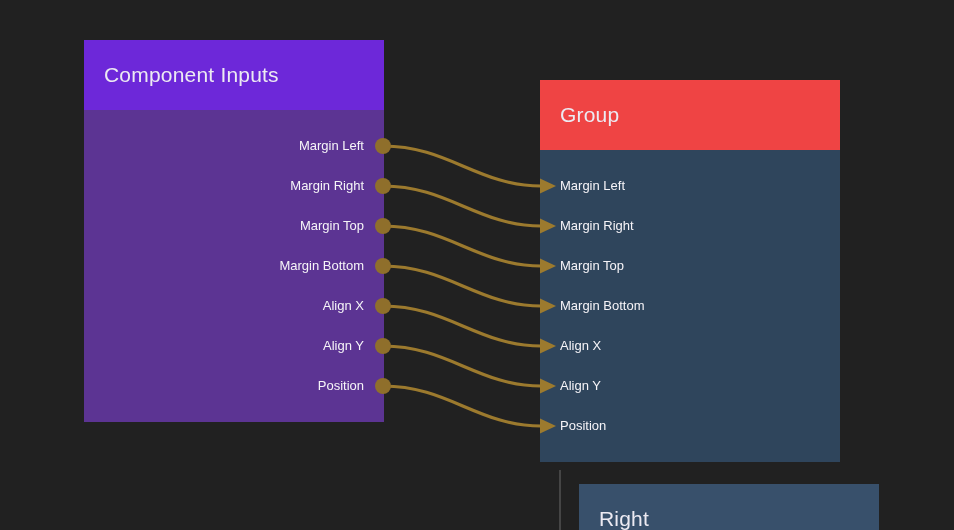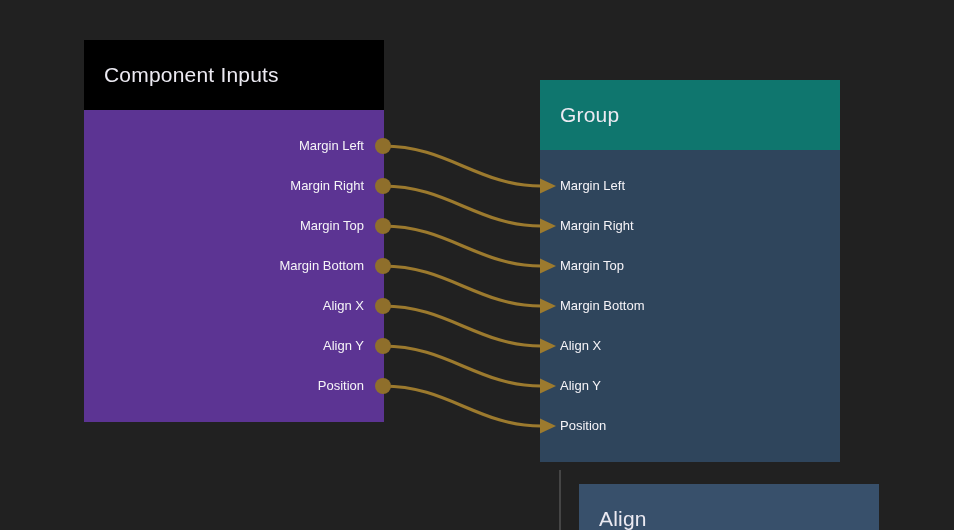--- a/index.html
+++ b/index.html
@@ -38,26 +38,26 @@
   .port-row {
     height: 40px;
     line-height: 40px;
     font-size: 13px;
     color: #f6f4f8;
     padding: 0 20px;
     white-space: nowrap;
   }
   
   #node-component-inputs { left: 84px; top: 40px; }
-  #node-component-inputs .node-header { background: #000000; }
+  #node-component-inputs .node-header { background: #6d28d9; }
   #node-component-inputs .node-body   { background: #5c3493; }
   #node-component-inputs .port-row    { text-align: right; }
   
   #node-group { left: 540px; top: 80px; }
-  #node-group .node-header { background: #0f766e; }
+  #node-group .node-header { background: #ef4444; }
   #node-group .node-body   { background: #2f455c; }
   #node-group .port-row    { text-align: left; }
   
   #node-text { left: 579px; top: 484px; }
   #node-text .node-header { background: #38506b; height: 70px; }
   
   #wires {
     position: absolute;
     left: 0; top: 0;
     width: 954px; height: 530px;
@@ -95,21 +95,21 @@
       <div class="port-row"><span>Margin Top</span></div>
       <div class="port-row"><span>Margin Bottom</span></div>
       <div class="port-row"><span>Align X</span></div>
       <div class="port-row"><span>Align Y</span></div>
       <div class="port-row"><span>Position</span></div>
     </div>
   </div>
 
   <div class="node" id="node-text">
     <div class="node-header">
-      <span class="node-title">Align</span>
+      <span class="node-title">Right</span>
     </div>
   </div>
 
   <svg id="wires" viewBox="0 0 954 530" xmlns="http://www.w3.org/2000/svg">
 
     <line x1="560" y1="470" x2="560" y2="530" stroke="#454545" stroke-width="2"></line>
 
     <g stroke="#9c7a2e" stroke-width="3.2" fill="none">
       <path class="hit" d="M 383 146 C 448 146, 478 186, 541 186"></path>
       <path class="hit" d="M 383 186 C 448 186, 478 226, 541 226"></path>

